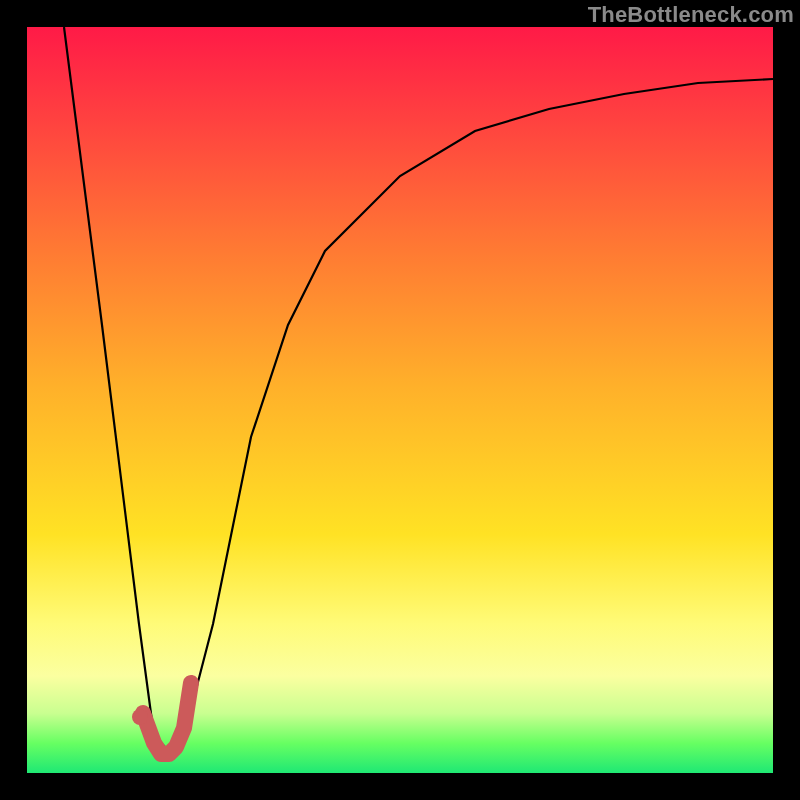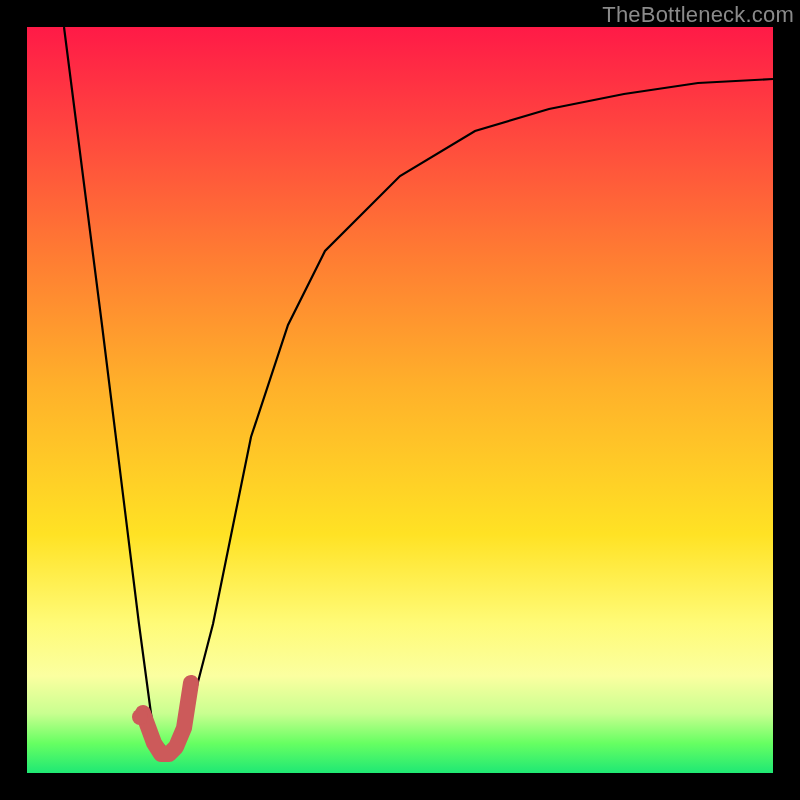--- a/index.html
+++ b/index.html
@@ -53,21 +53,21 @@
     top: 0;
     width: 746px;
     height: 746px;
   }
   .watermark {
     position: absolute;
     top: 2px;
     right: 6px;
     font-family: Arial, Helvetica, sans-serif;
     font-size: 22px;
-    font-weight: 400;
+    font-weight: 700;
     color: #8a8a8a;
     letter-spacing: 0.2px;
     user-select: none;
   }
 </style>
 </head>
 <body>
 
 <div class="frame">
   <div class="watermark">TheBottleneck.com</div>

